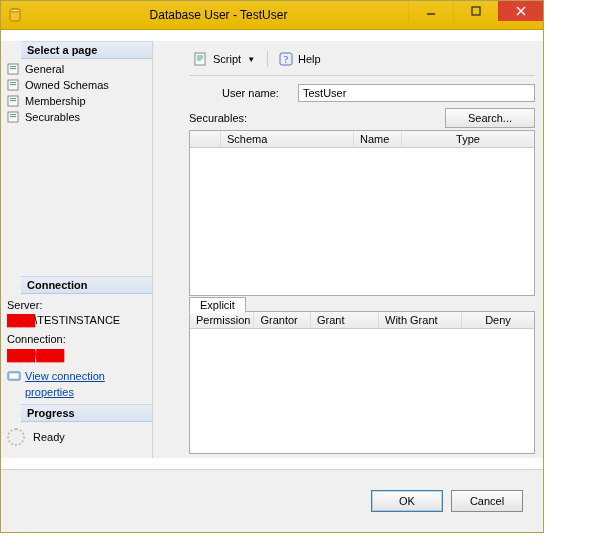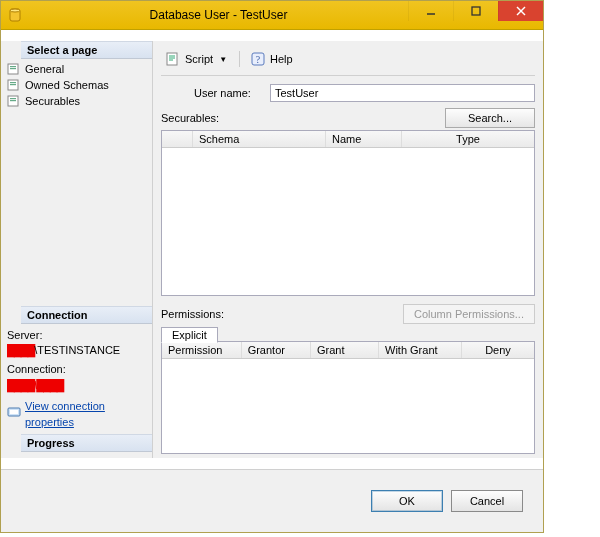--- a/index.html
+++ b/index.html
@@ -128,20 +128,21 @@
   }
   .spacer-flex { flex:1; }
   
   .right-panel {
     flex: 1;
     display: flex;
     flex-direction: column;
     background: #f0f0f0;
     padding: 6px 8px 0 8px;
     min-width:0;
+    margin-left:28px;
   }
   .toolbar {
     display: flex;
     align-items: center;
     gap: 4px;
     padding: 2px 0 6px 0;
     border-bottom: 1px solid #d0d0d0;
     margin-bottom: 8px;
   }
   .tool-btn {
@@ -330,44 +331,58 @@
           <span>Owned Schemas</span>
         </li>
         <li>
           <span class="page-icon">
             <svg viewBox="0 0 14 14" width="14" height="14">
                 <rect x="1" y="2" width="10" height="10" fill="#fff" stroke="#888"></rect>
                 <rect x="3" y="4" width="6" height="1.2" fill="#6a8"></rect>
                 <rect x="3" y="6" width="6" height="1.2" fill="#6a8"></rect>
               </svg>
           </span>
+          <span>Membership</span>
+        </li>
+        <li>
+          <span class="page-icon">
+            <svg viewBox="0 0 14 14" width="14" height="14">
+                <rect x="1" y="2" width="10" height="10" fill="#fff" stroke="#888"></rect>
+                <rect x="3" y="4" width="6" height="1.2" fill="#6a8"></rect>
+                <rect x="3" y="6" width="6" height="1.2" fill="#6a8"></rect>
+              </svg>
+          </span>
           <span>Securables</span>
         </li>
       </ul>
 
       <div class="spacer-flex"></div>
 
       <div class="section-header">Connection</div>
       <div class="conn-body">
         <div>Server:</div>
         <div><span class="red-scribble">████</span>\TESTINSTANCE</div>
         <div style="margin-top:4px">Connection:</div>
         <div class="red-scribble">████\████</div>
-        <div style="margin-top:6px;display:flex;align-items:center;gap:4px">
+        <div style="margin-top:6px;display:flex;align-items:flex-start;gap:4px">
           <span>
             <svg width="14" height="14" viewBox="0 0 14 14">
                 <rect x="1" y="3" width="12" height="8" rx="1" fill="#cfe3f7" stroke="#4a7ab0"></rect>
                 <rect x="3" y="5" width="8" height="4" fill="#fff"></rect>
               </svg>
           </span>
           <span class="link">View connection properties</span>
         </div>
       </div>
 
       <div class="section-header">Progress</div>
+      <div class="progress-body">
+        <span class="spinner"></span>
+        <span>Ready</span>
+      </div>
       <div style="height:6px"></div>
     </div>
 
     <div class="right-panel">
 
       <div class="toolbar">
         <div class="tool-btn">
           <span class="ticon">
             <svg viewBox="0 0 16 16" width="16" height="16">
                 <rect x="2" y="2" width="10" height="12" fill="#fff" stroke="#888"></rect>
@@ -401,24 +416,20 @@
 
       <div class="grid securables">
         <div class="grid-header">
           <div class="col" style="width:18px"></div>
           <div class="col" style="width:120px">Schema</div>
           <div class="col" style="flex:1">Name</div>
           <div class="col" style="width:120px">Type</div>
         </div>
       </div>
 
-      <div class="perms-label-row">
-        <span>Permissions:</span>
-        <button class="disabled-btn" disabled="">Column Permissions...</button>
-      </div>
 
       <div class="perm-area">
         <div class="tabs">
           <div class="tab">Explicit</div>
         </div>
         <div class="grid permissions">
           <div class="grid-header">
             <div class="col" style="flex:1.3">Permission</div>
             <div class="col" style="flex:1.1">Grantor</div>
             <div class="col" style="width:55px">Grant</div>

